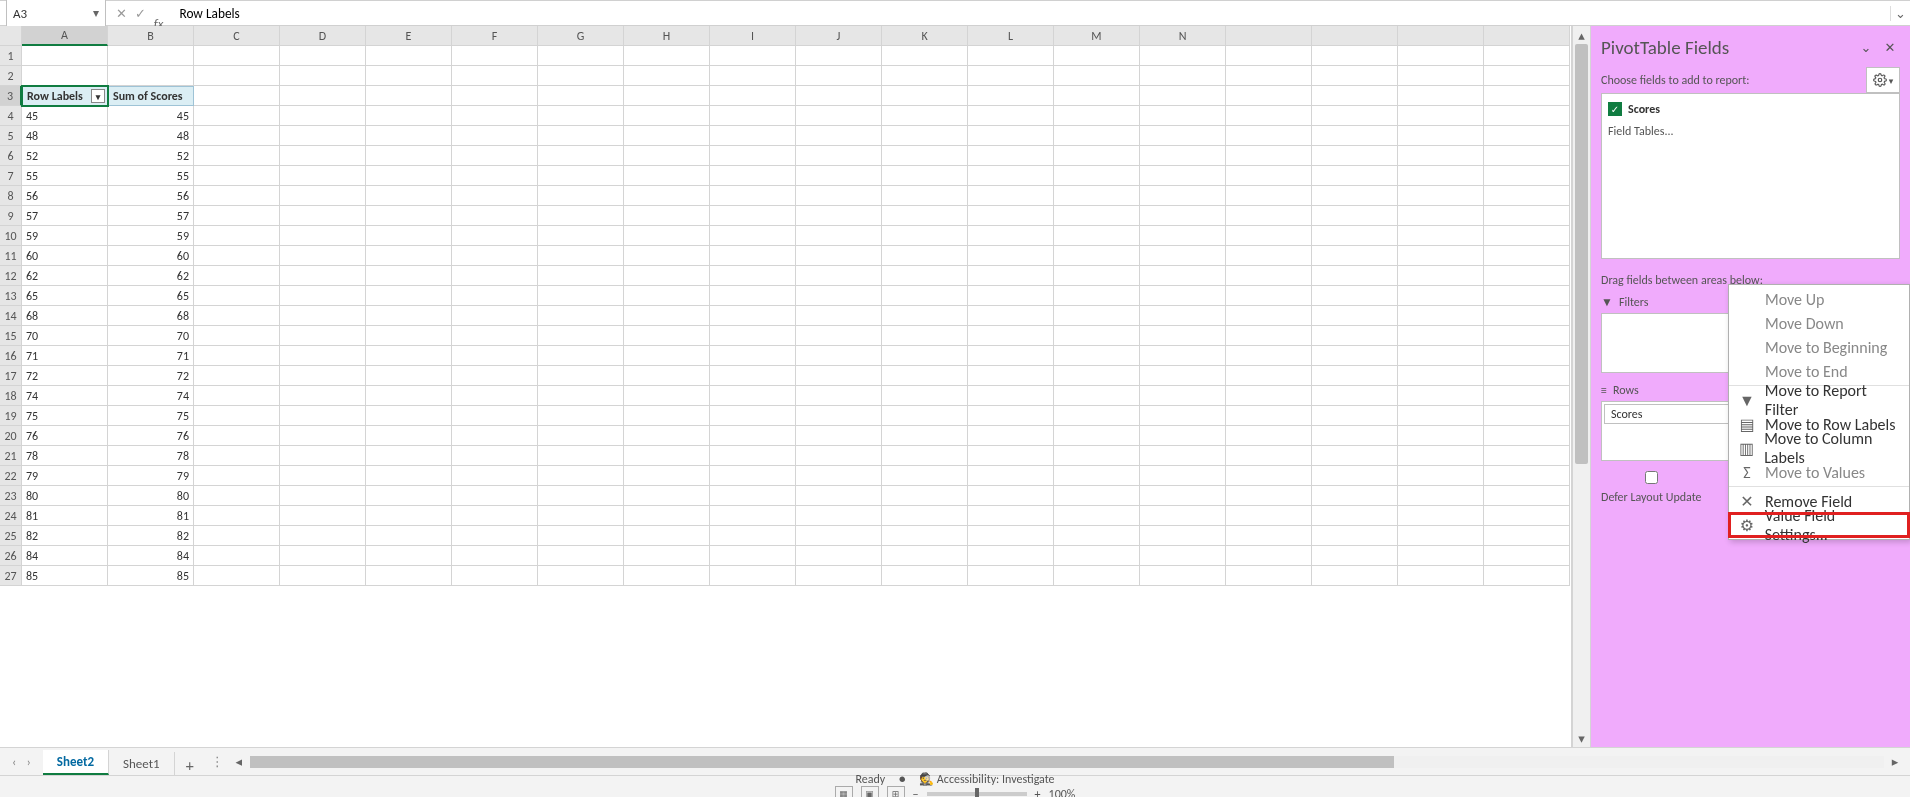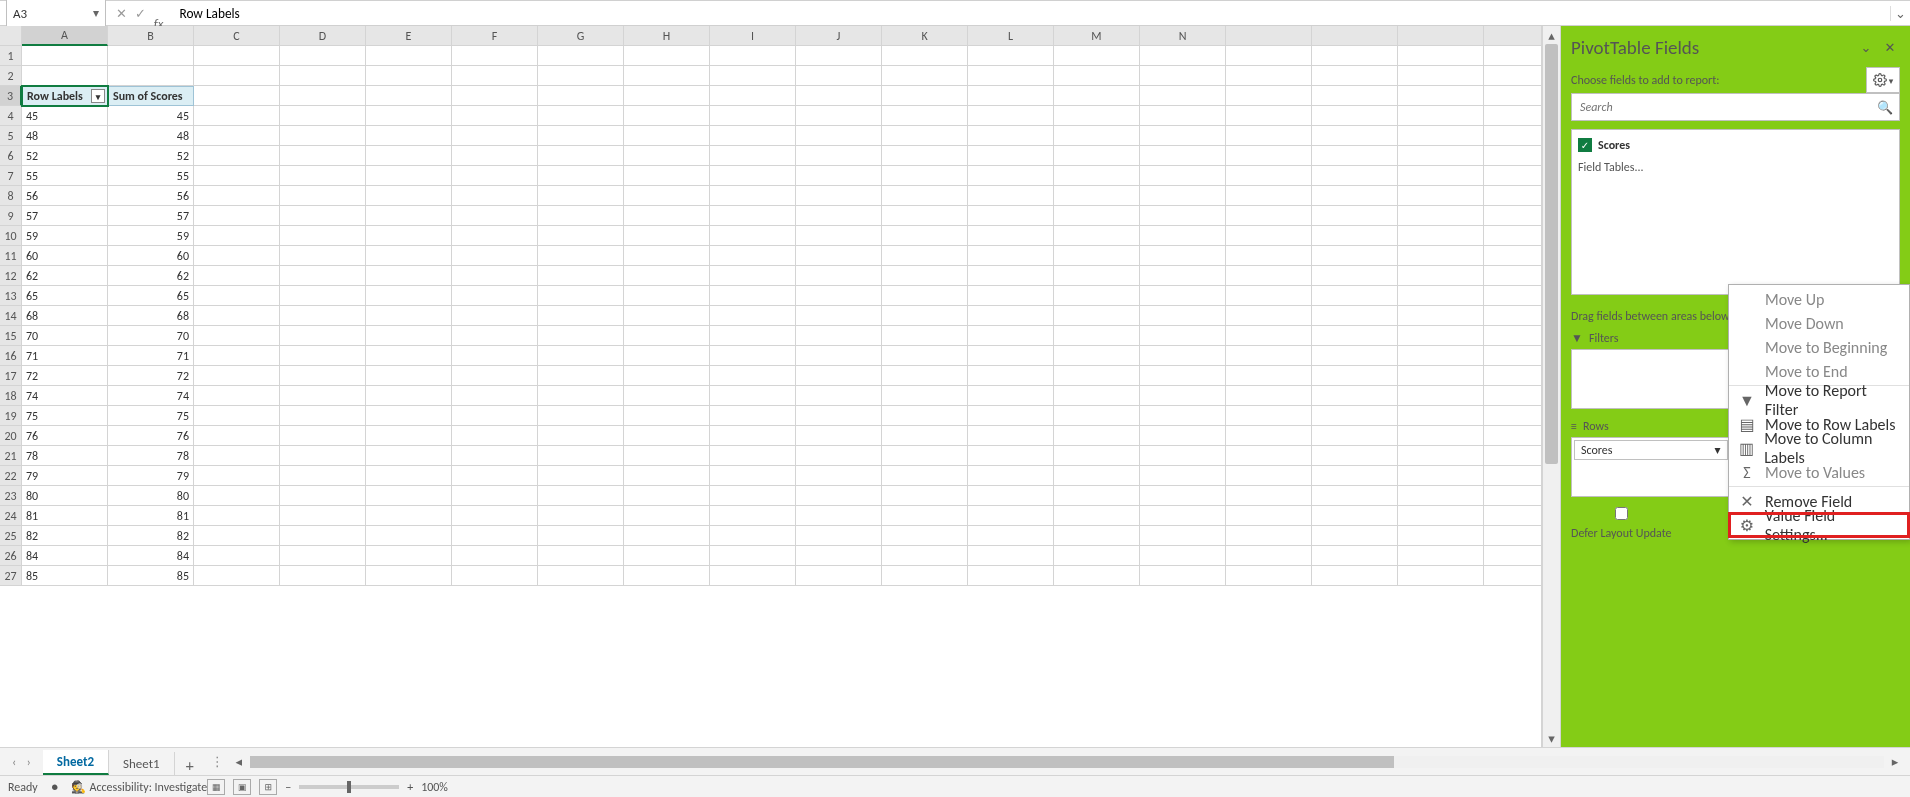--- a/index.html
+++ b/index.html
@@ -30,21 +30,21 @@
 .row-header.sel { background:#d2d2d2; border-right:2px solid #107c41;}
 .cell.active { outline:2px solid #107c41; outline-offset:-1px; z-index:2;}
 
 
 .vscroll { width:18px; background:#f0f0f0; border-left:1px solid #d4d4d4; display:flex; flex-direction:column;}
 .vscroll .arrow { height:18px; display:flex; align-items:center; justify-content:center; color:#666; background:#f0f0f0;}
 .vscroll .track { flex:1; background:#f0f0f0; position:relative;}
 .vscroll .thumb { position:absolute; top:0; left:2px; right:2px; height:420px; background:#c0c0c0; border-radius:2px;}
 
 
-.pane { width:350px; background:#84cc16; border-left:1px solid #d4d4d4; display:flex; flex-direction:column; padding:10px 10px 6px 10px; position:relative;}
+.pane { width:320px; background:#f0abfc; border-left:1px solid #d4d4d4; display:flex; flex-direction:column; padding:10px 10px 6px 10px; position:relative;}
 .pane h1 { font-size:19px; font-weight:400; color:#555; flex:1;}
 .pane-head { display:flex; align-items:center; margin-bottom:8px;}
 .pane-head .btn { width:20px; height:20px; display:flex; align-items:center; justify-content:center; color:#555; margin-left:4px;}
 .pane-sub { display:flex; align-items:center; justify-content:space-between; margin-bottom:0;}
 .pane-sub span { font-size:12px; color:#555;}
 .gear-btn { width:34px; height:26px; border:1px solid #c0c0c0; display:flex; align-items:center; justify-content:center; background:#fff;}
 .search-box { display:flex; align-items:center; border:1px solid #c0c0c0; height:28px; background:#fff; margin-bottom:8px;}
 .search-box input { flex:1; border:none; outline:none; padding:0 8px; font-size:12px; color:#888; font-style:italic;}
 .search-box .mag { width:28px; text-align:center; color:#666;}
 .field-list { border:1px solid #c0c0c0; background:#fff; height:166px; padding:6px; overflow:auto;}
@@ -76,21 +76,21 @@
 .sheet-tab { padding:4px 14px; font-size:13px; border-right:1px solid #d4d4d4; background:#f3f3f3; color:#555;}
 .sheet-tab.active { background:#fff; border-bottom:2px solid #107c41; color:#0369a1; font-weight:700;}
 .sheet-add { width:30px; text-align:center; color:#666; font-size:16px;}
 .hscroll { flex:1; display:flex; align-items:center; padding:0 6px;}
 .hscroll .drag { color:#888; margin-right:6px;}
 .hscroll .harrow { width:18px; text-align:center; color:#666;}
 .hscroll .htrack { flex:1; height:12px; background:#f0f0f0; position:relative; margin:0 2px;}
 .hscroll .hthumb { position:absolute; left:0; top:0; height:100%; width:70%; background:#c0c0c0;}
 
 
-.status-bar { height:22px; background:#f3f3f3; border-top:1px solid #d4d4d4; display:flex; align-items:center; font-size:12px; color:#555; padding:0 8px; justify-content:flex-start;}
+.status-bar { height:22px; background:#f3f3f3; border-top:1px solid #d4d4d4; display:flex; align-items:center; font-size:12px; color:#555; padding:0 8px; justify-content:center;flex-direction:column;}
 .status-left { display:flex; align-items:center; gap:14px;}
 .status-right { display:flex; align-items:center; gap:8px;}
 .view-btn { width:18px; height:16px; border:1px solid #aaa; display:flex; align-items:center; justify-content:center; font-size:9px; color:#666;}
 .zoom-slider { width:100px; height:4px; background:#ccc; position:relative;}
 .zoom-slider .zthumb { position:absolute; left:48px; top:-4px; width:4px; height:12px; background:#666;}
 
 svg { display:block;}
 </style>
 </head>
 <body>
@@ -663,24 +663,20 @@
     <div class="pane-sub">
       <span>Choose fields to add to report:</span>
       <div class="gear-btn">
         <svg width="14" height="14" viewBox="0 0 24 24" fill="none" stroke="#555" stroke-width="2">
             <circle cx="12" cy="12" r="3"></circle>
             <path d="M19.4 15a1.7 1.7 0 0 0 .3 1.8l.1.1a2 2 0 1 1-2.8 2.8l-.1-.1a1.7 1.7 0 0 0-1.8-.3 1.7 1.7 0 0 0-1 1.5V21a2 2 0 1 1-4 0v-.1a1.7 1.7 0 0 0-1-1.5 1.7 1.7 0 0 0-1.8.3l-.1.1a2 2 0 1 1-2.8-2.8l.1-.1a1.7 1.7 0 0 0 .3-1.8 1.7 1.7 0 0 0-1.5-1H3a2 2 0 1 1 0-4h.1a1.7 1.7 0 0 0 1.5-1 1.7 1.7 0 0 0-.3-1.8l-.1-.1a2 2 0 1 1 2.8-2.8l.1.1a1.7 1.7 0 0 0 1.8.3h0a1.7 1.7 0 0 0 1-1.5V3a2 2 0 1 1 4 0v.1a1.7 1.7 0 0 0 1 1.5 1.7 1.7 0 0 0 1.8-.3l.1-.1a2 2 0 1 1 2.8 2.8l-.1.1a1.7 1.7 0 0 0-.3 1.8v0a1.7 1.7 0 0 0 1.5 1H21a2 2 0 1 1 0 4h-.1a1.7 1.7 0 0 0-1.5 1z"></path>
           </svg>
         <span style="font-size:9px;margin-left:2px;">▾</span>
       </div>
     </div>
-    <div class="search-box">
-      <input placeholder="Search" style="">
-      <div class="mag">🔍</div>
-    </div>
     <div class="field-list">
       <div class="field-item">
         <div class="chk">✓</div>
         <span style="font-weight:bold">Scores</span>
       </div>
       <div class="more-tables">Field Tables...</div>
     </div>
     <div class="drag-label">Drag fields between areas below:</div>
     <div class="areas">
       <div class="area">

